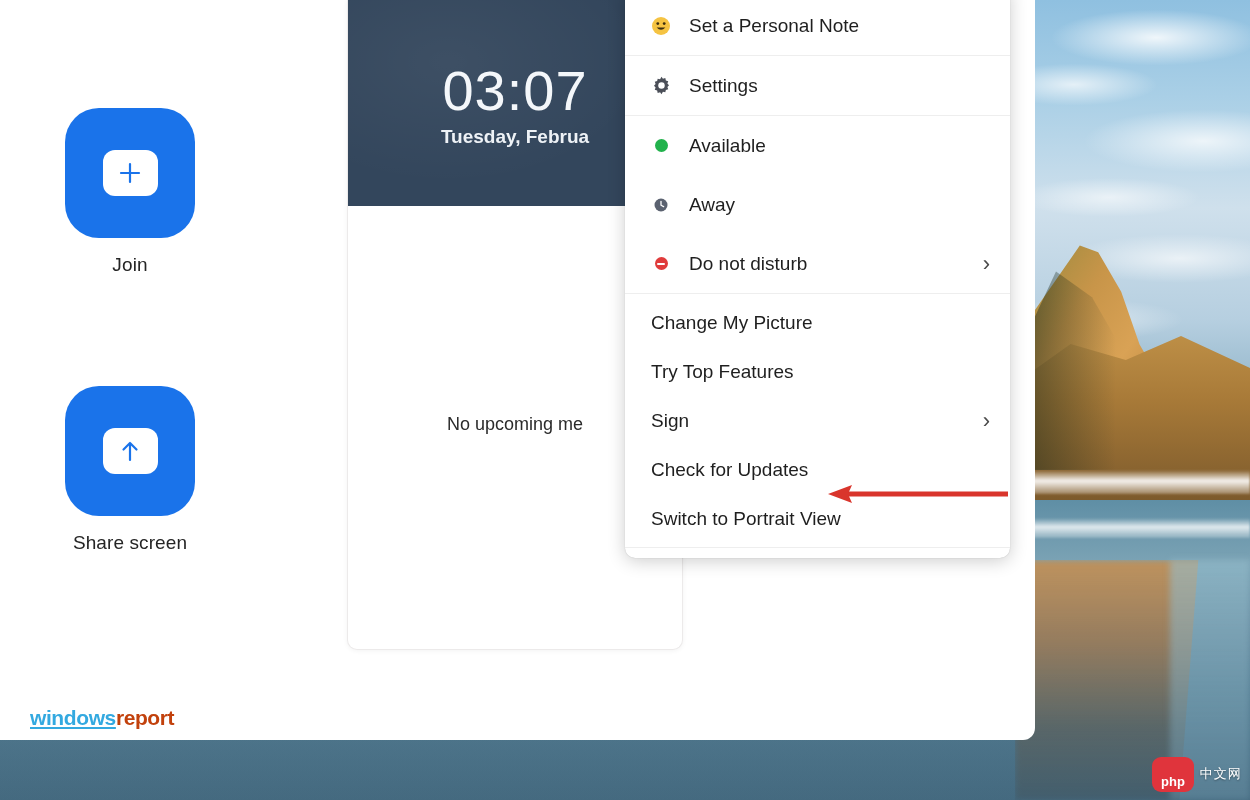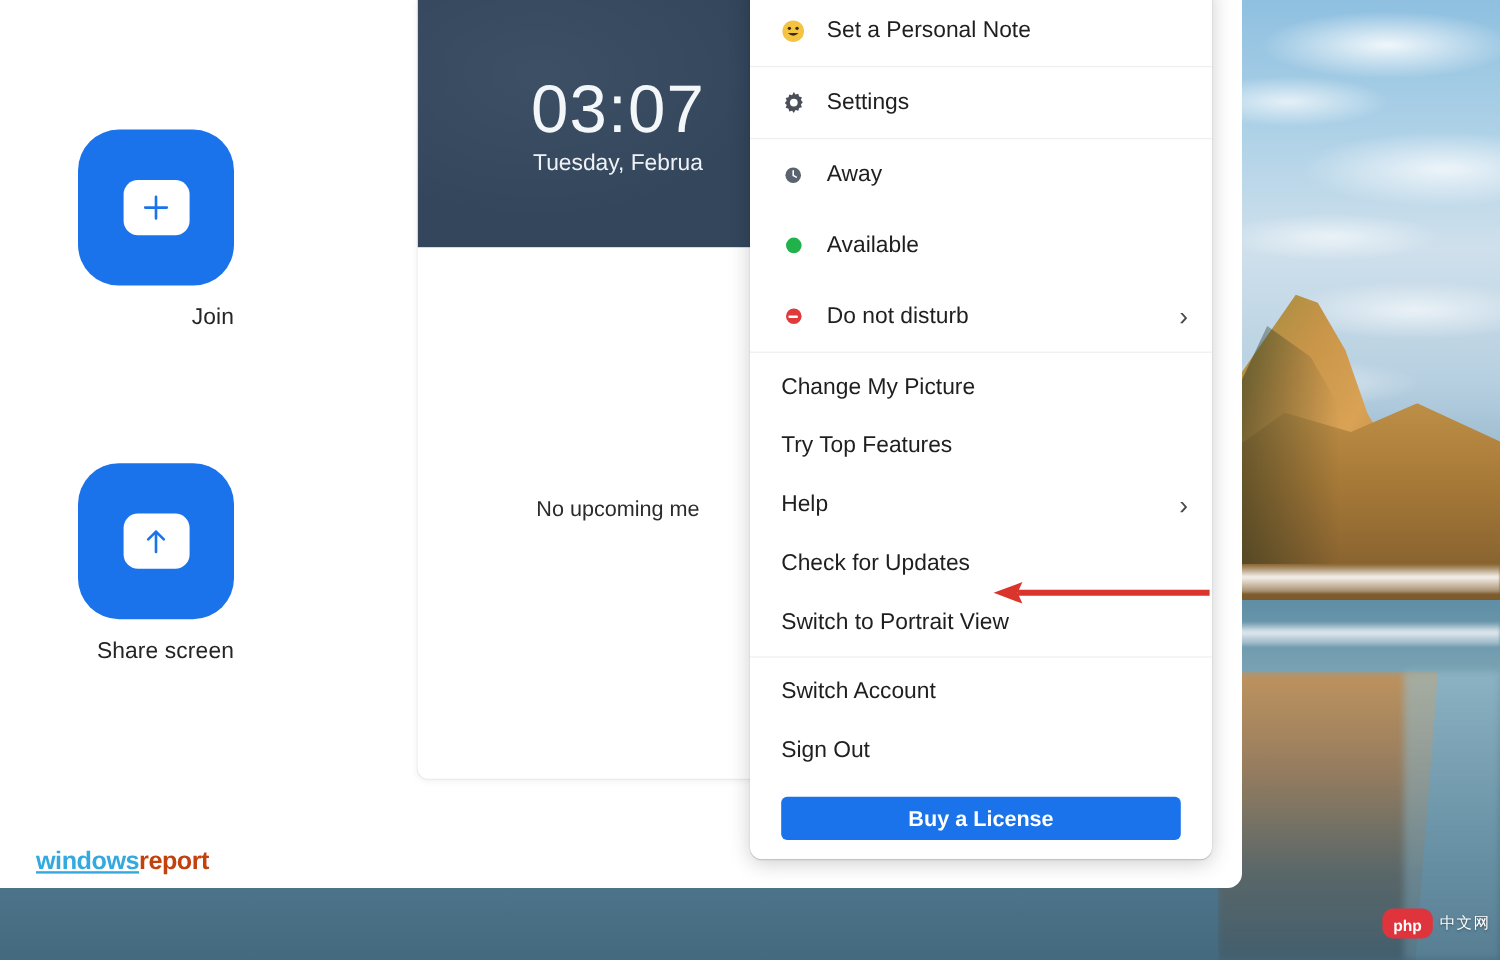--- a/index.html
+++ b/index.html
@@ -84,21 +84,21 @@
   
   #app {
     position:absolute; left:0; top:0; width:1035px; height:740px;
     background:#ffffff;
     border-bottom-right-radius:12px;
     overflow:visible;
   }
 
   
   #actions { position:absolute; left:65px; top:108px; width:130px; }
-  .action { width:130px; margin-bottom:110px; text-align:right; }
+  .action { width:130px; margin-bottom:110px; text-align:center; }
   .tile {
     width:130px; height:130px; border-radius:34px; background:#1a73ea;
     display:flex; align-items:center; justify-content:center;
     cursor:pointer;
   }
   .tile-inner {
     width:55px; height:46px; border-radius:12px; background:#ffffff;
     display:flex; align-items:center; justify-content:center;
   }
   .action-label {
@@ -123,21 +123,21 @@
     position:relative;
     color:#fff;
   }
   #clock-time {
     position:absolute; left:0; right:0; top:58px; text-align:center;
     font-size:56px; font-weight:300; letter-spacing:1px;
     color:#f4f7fa;
   }
   #clock-date {
     position:absolute; left:0; right:0; top:126px; text-align:center;
-    font-size:19px; font-weight:400; color:#eef2f6;
+    font-size:19px; font-weight:700; color:#eef2f6;
   }
   #no-meetings {
     position:absolute; left:0; right:0; top:414px; text-align:center;
     font-size:18px; color:#2b2b2b;
   }
 
   
   #menu {
     position:absolute; left:625px; top:-12px; width:385px;
     background:#ffffff;
@@ -197,21 +197,21 @@
   }
   #wr-logo .w1 { color:#33a9e0;text-decoration:underline; }
   #wr-logo .w2 { color:#c2410c; }
 
   #php-wm {
     position:absolute; left:1152px; top:757px; display:flex; align-items:center;
     gap:6px; z-index:30;
   }
   #php-badge {
     background:#e0343c; color:#fff; font-size:13px; font-weight:bold;
-    padding:8px 9px 3px 9px; border-radius:9px; line-height:1.05;
+    padding:18px 9px 3px 9px; border-radius:9px; line-height:1.05;
     font-family:"Liberation Sans", sans-serif;
   }
   #php-cn {
     color:#ffffff; font-size:13px; letter-spacing:1px;
     text-shadow:0 1px 2px rgba(0,0,0,.4);
   }
 </style>
 </head>
 <body>
 
@@ -291,37 +291,37 @@
         <span>Settings</span>
       </div>
     </div>
 
     <div class="menu-sep"></div>
 
     <div class="menu-group">
 
       <div class="menu-item">
         <span class="mi-icon">
+          <span class="dot green"></span>
+        </span>
+        <span>Available</span>
+      </div>
+
+      <div class="menu-item">
+        <span class="mi-icon">
           <svg width="14" height="14" viewBox="0 0 14 14" aria-hidden="true">
             <circle cx="7" cy="7" r="6.5" fill="#5b6270"></circle>
             <path d="M7 3.3 V7.2 L9.6 8.6" stroke="#ffffff" stroke-width="1.3" fill="none" stroke-linecap="round"></path>
           </svg>
         </span>
         <span>Away</span>
       </div>
 
       <div class="menu-item">
         <span class="mi-icon">
-          <span class="dot green"></span>
-        </span>
-        <span>Available</span>
-      </div>
-
-      <div class="menu-item">
-        <span class="mi-icon">
           <span class="dot red"></span>
         </span>
         <span>Do not disturb</span>
         <span class="chev">›</span>
       </div>
 
     </div>
 
     <div class="menu-sep"></div>
 
@@ -329,48 +329,36 @@
 
       <div class="menu-item no-icon">
         <span>Change My Picture</span>
       </div>
 
       <div class="menu-item no-icon">
         <span>Try Top Features</span>
       </div>
 
       <div class="menu-item no-icon">
-        <span>Help</span>
+        <span>Sign</span>
         <span class="chev">›</span>
       </div>
 
       <div class="menu-item no-icon">
         <span>Check for Updates</span>
       </div>
 
       <div class="menu-item no-icon">
         <span>Switch to Portrait View</span>
       </div>
 
     </div>
 
     <div class="menu-sep"></div>
 
-    <div class="menu-group" id="grp-account">
-
-      <div class="menu-item no-icon">
-        <span>Switch Account</span>
-      </div>
-
-      <div class="menu-item no-icon">
-        <span>Sign Out</span>
-      </div>
-
-      <button id="buy-license">Buy a License</button>
-    </div>
 
   </div>
 </div>
 
 <svg id="arrow" width="185" height="24" viewBox="0 0 185 24">
   <line x1="22" y1="12" x2="182" y2="12" stroke="#d9352c" stroke-width="5"></line>
   <path d="M2 12 L26 3 L22 12 L26 21 Z" fill="#d9352c"></path>
 </svg>
 
 <div id="wr-logo">

